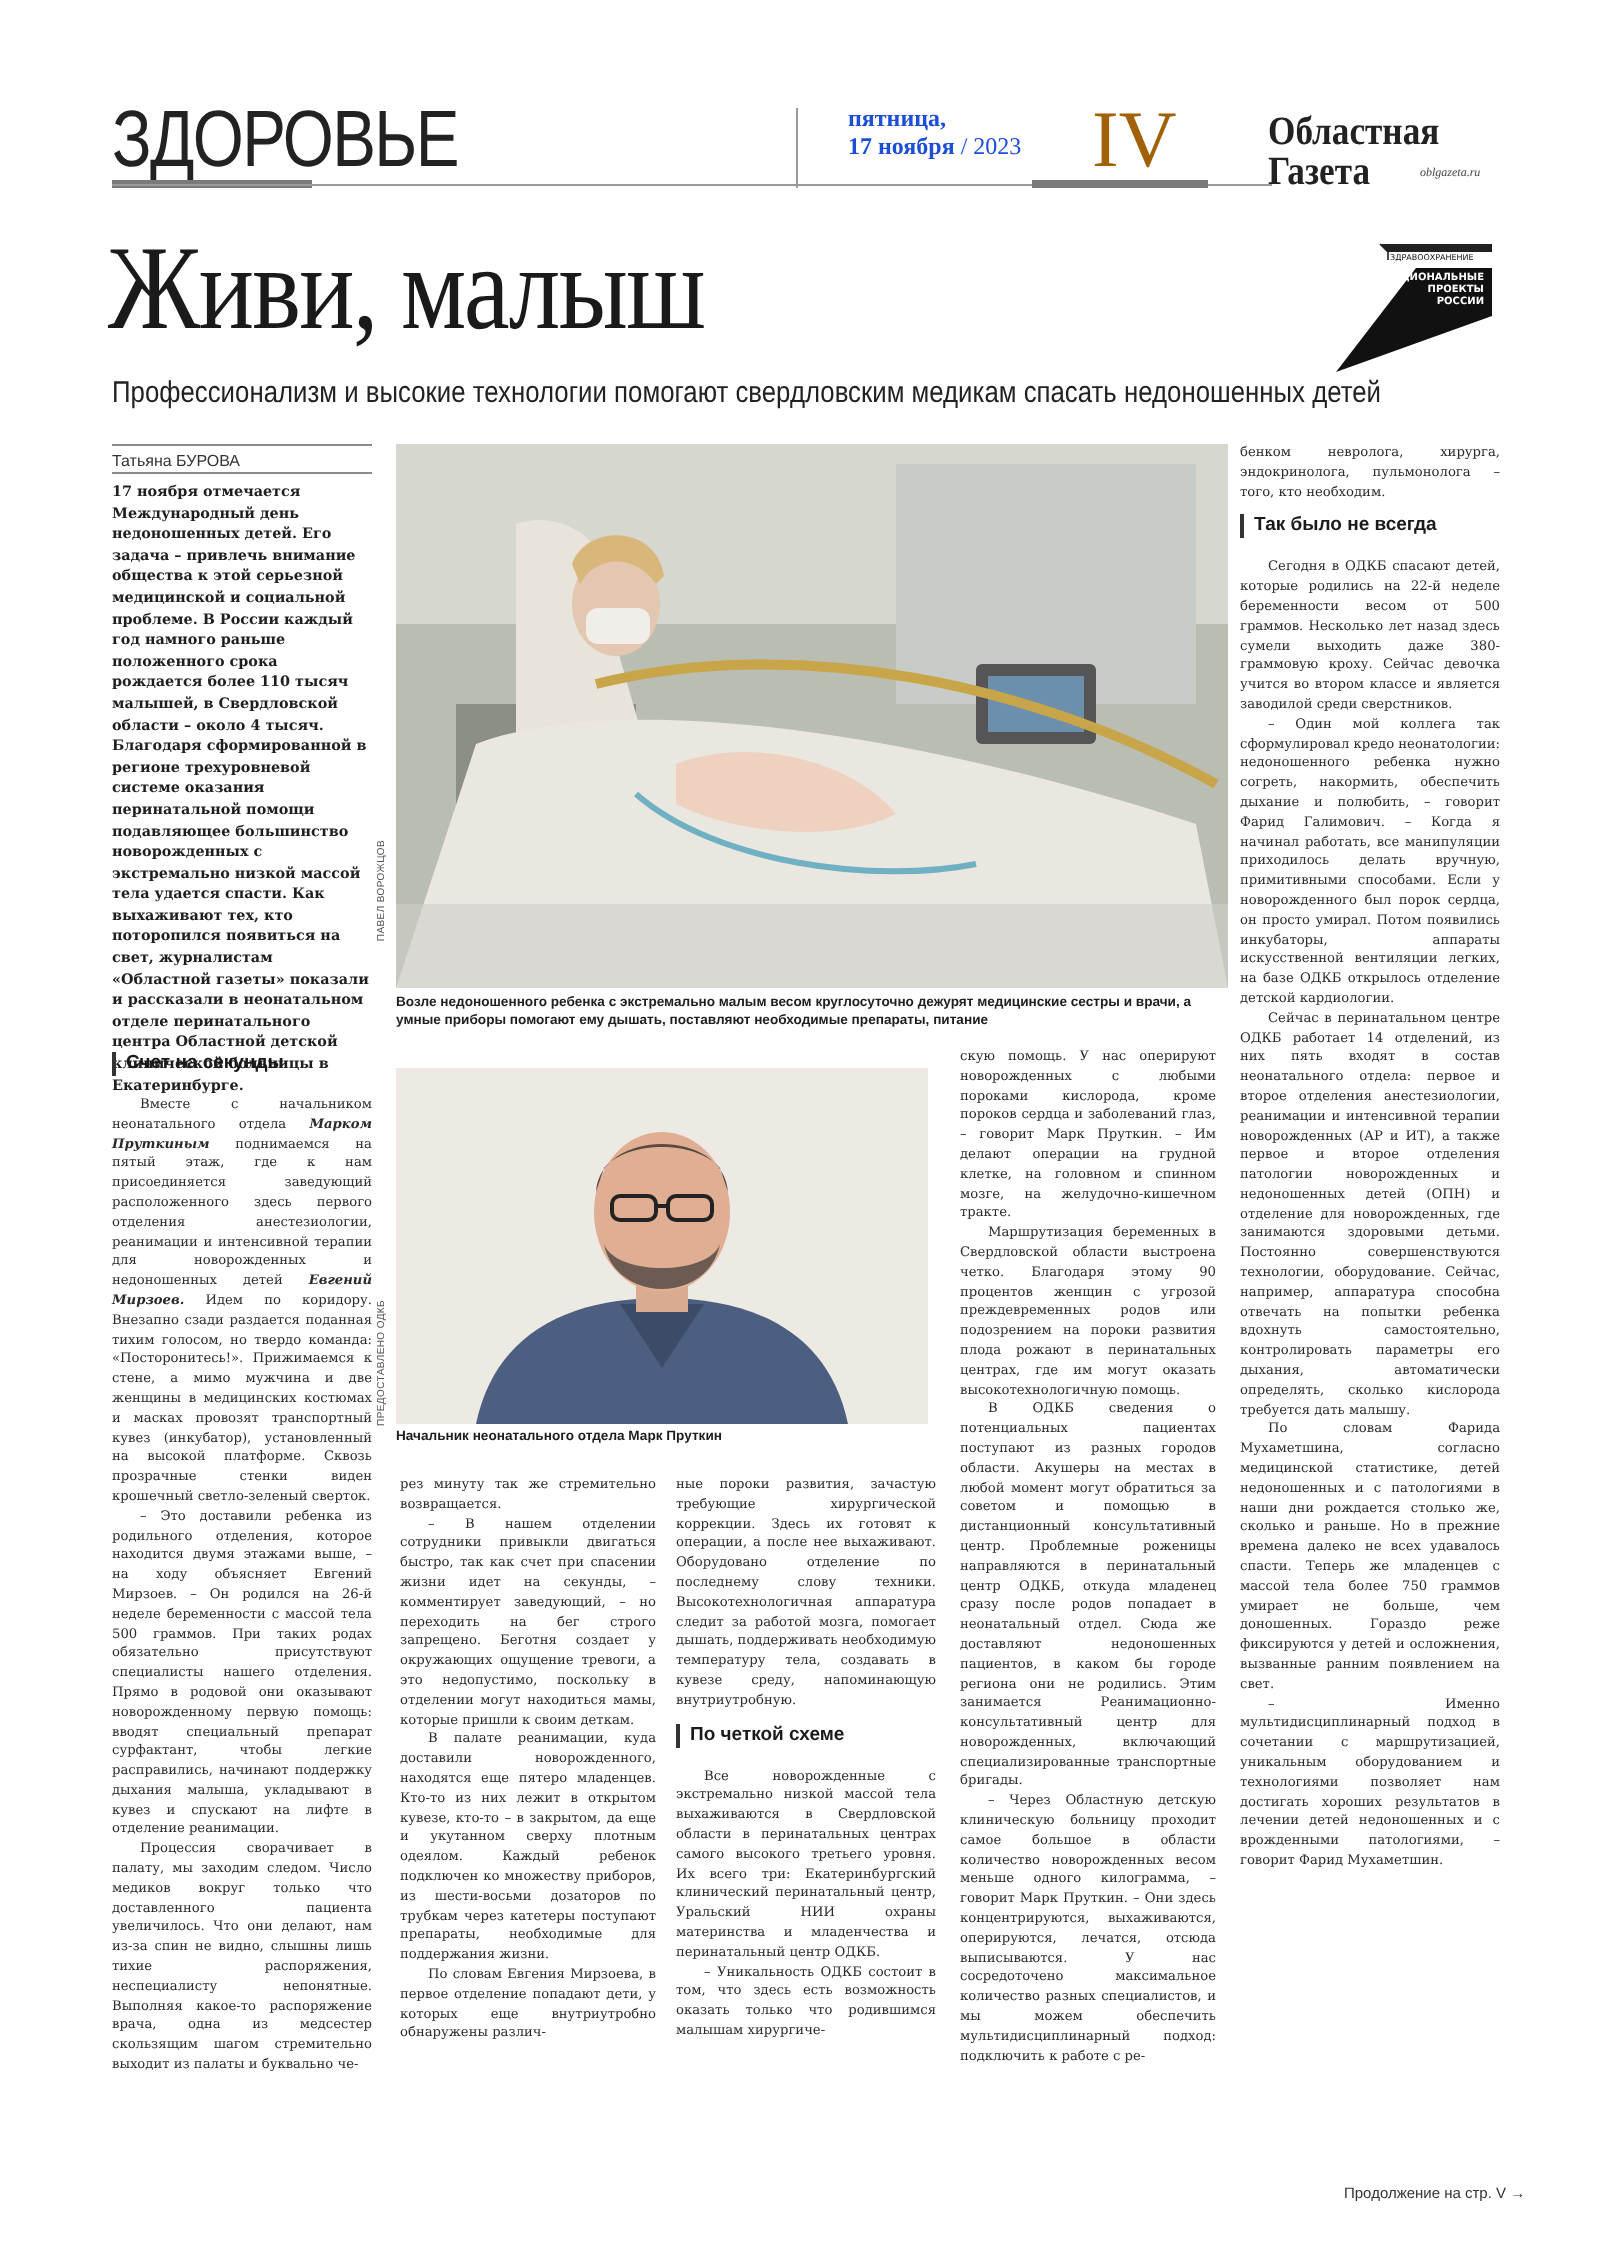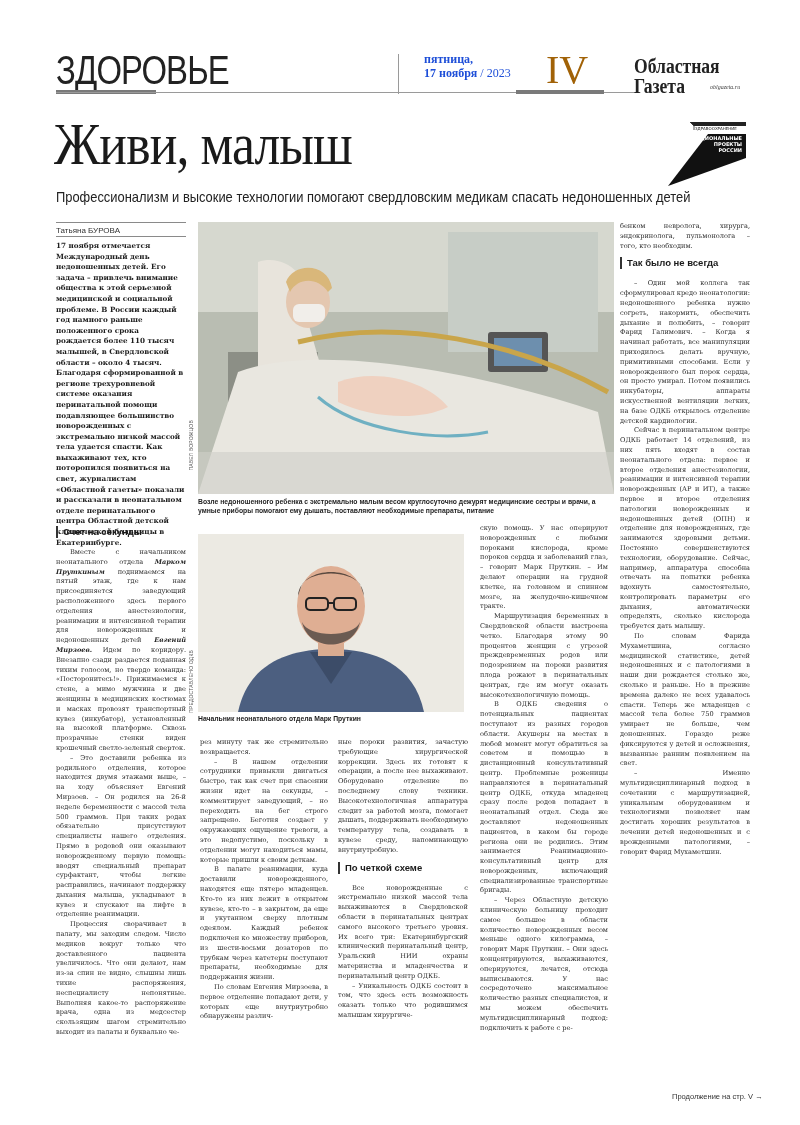--- a/index.html
+++ b/index.html
@@ -156,20 +156,21 @@
 <div class="col col4">
   <p class="noindent">скую помощь. У нас оперируют новорожденных с любыми пороками кислорода, кроме пороков сердца и заболеваний глаз, – говорит Марк Пруткин. – Им делают операции на грудной клетке, на головном и спинном мозге, на желудочно-кишечном тракте.</p>
   <p>Маршрутизация беременных в Свердловской области выстроена четко. Благодаря этому 90 процентов женщин с угрозой преждевременных родов или подозрением на пороки развития плода рожают в перинатальных центрах, где им могут оказать высокотехнологичную помощь.</p>
   <p>В ОДКБ сведения о потенциальных пациентах поступают из разных городов области. Акушеры на местах в любой момент могут обратиться за советом и помощью в дистанционный консультативный центр. Проблемные роженицы направляются в перинатальный центр ОДКБ, откуда младенец сразу после родов попадает в неонатальный отдел. Сюда же доставляют недоношенных пациентов, в каком бы городе региона они не родились. Этим занимается Реанимационно-консультативный центр для новорожденных, включающий специализированные транспортные бригады.</p>
   <p>– Через Областную детскую клиническую больницу проходит самое большое в области количество новорожденных весом меньше одного килограмма, – говорит Марк Пруткин. – Они здесь концентрируются, выхаживаются, оперируются, лечатся, отсюда выписываются. У нас сосредоточено максимальное количество разных специалистов, и мы можем обеспечить мультидисциплинарный подход: подключить к работе с ре-</p>
 </div>
 
 <div class="col col5">
   <p class="noindent">бенком невролога, хирурга, эндокринолога, пульмонолога – того, кто необходим.</p>
   <div class="subhd">Так было не всегда</div>
+  <p>Сегодня в ОДКБ спасают детей, которые родились на 22-й неделе беременности весом от 500 граммов. Несколько лет назад здесь сумели выходить даже 380-граммовую кроху. Сейчас девочка учится во втором классе и является заводилой среди сверстников.</p>
   <p>– Один мой коллега так сформулировал кредо неонатологии: недоношенного ребенка нужно согреть, накормить, обеспечить дыхание и полюбить, – говорит Фарид Галимович. – Когда я начинал работать, все манипуляции приходилось делать вручную, примитивными способами. Если у новорожденного был порок сердца, он просто умирал. Потом появились инкубаторы, аппараты искусственной вентиляции легких, на базе ОДКБ открылось отделение детской кардиологии.</p>
   <p>Сейчас в перинатальном центре ОДКБ работает 14 отделений, из них пять входят в состав неонатального отдела: первое и второе отделения анестезиологии, реанимации и интенсивной терапии новорожденных (АР и ИТ), а также первое и второе отделения патологии новорожденных и недоношенных детей (ОПН) и отделение для новорожденных, где занимаются здоровыми детьми. Постоянно совершенствуются технологии, оборудование. Сейчас, например, аппаратура способна отвечать на попытки ребенка вдохнуть самостоятельно, контролировать параметры его дыхания, автоматически определять, сколько кислорода требуется дать малышу.</p>
   <p>По словам Фарида Мухаметшина, согласно медицинской статистике, детей недоношенных и с патологиями в наши дни рождается столько же, сколько и раньше. Но в прежние времена далеко не всех удавалось спасти. Теперь же младенцев с массой тела более 750 граммов умирает не больше, чем доношенных. Гораздо реже фиксируются у детей и осложнения, вызванные ранним появлением на свет.</p>
   <p>– Именно мультидисциплинарный подход в сочетании с маршрутизацией, уникальным оборудованием и технологиями позволяет нам достигать хороших результатов в лечении детей недоношенных и с врожденными патологиями, – говорит Фарид Мухаметшин.</p>
 </div>
 
 <div class="continued">
   <span>Продолжение на стр. V</span>
   <span>→</span>
 </div>

